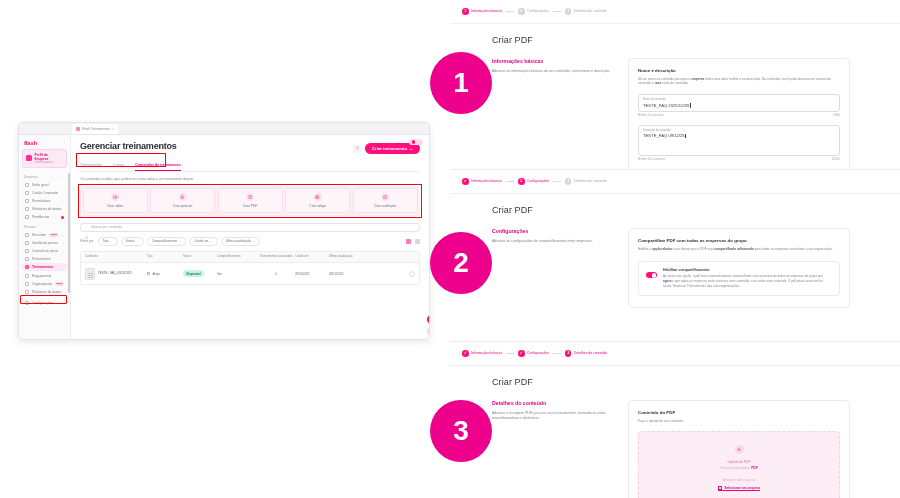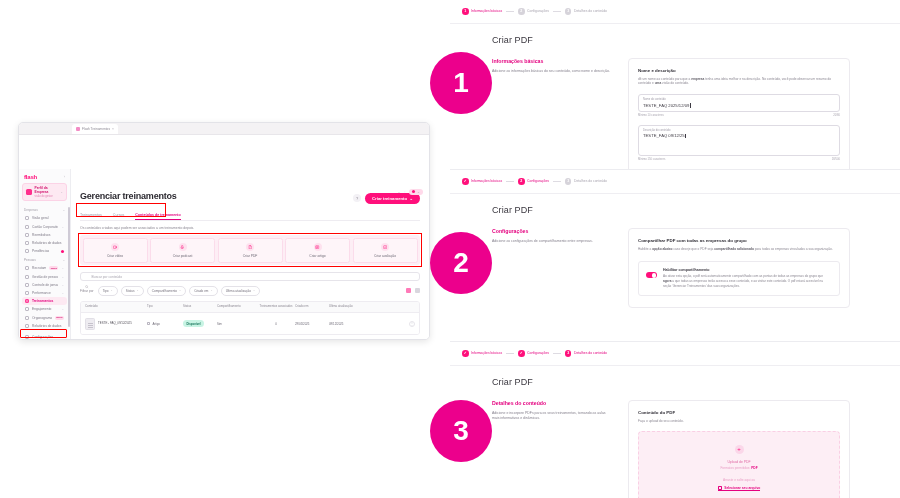--- a/index.html
+++ b/index.html
@@ -35,21 +35,21 @@
     border-radius: 3px 3px 0 0;
     padding: 1px 4px;
     height: 10px;
   }
   .chrome-tab .favicon {
     width: 4px; height: 4px; background: #e4007f; border-radius: 1px; opacity:.45;
   }
   .chrome-tab .tabtext { font-size: 3.2px; color: #8b8792; white-space: nowrap; }
   .chrome-x { font-size: 3.2px; color: #a9a5ae; }
 
-  #win-body { display: flex; height: 206px; align-items: flex-end; }
+  #win-body { display: flex; height: 206px; }
 
   
   #sidebar {
     width: 52px;
     background: #fbfbfc;
     border-right: 1px solid #ededf1;
     padding: 4px 3px 0 3px;
     position: relative;
     overflow: hidden;
   }

